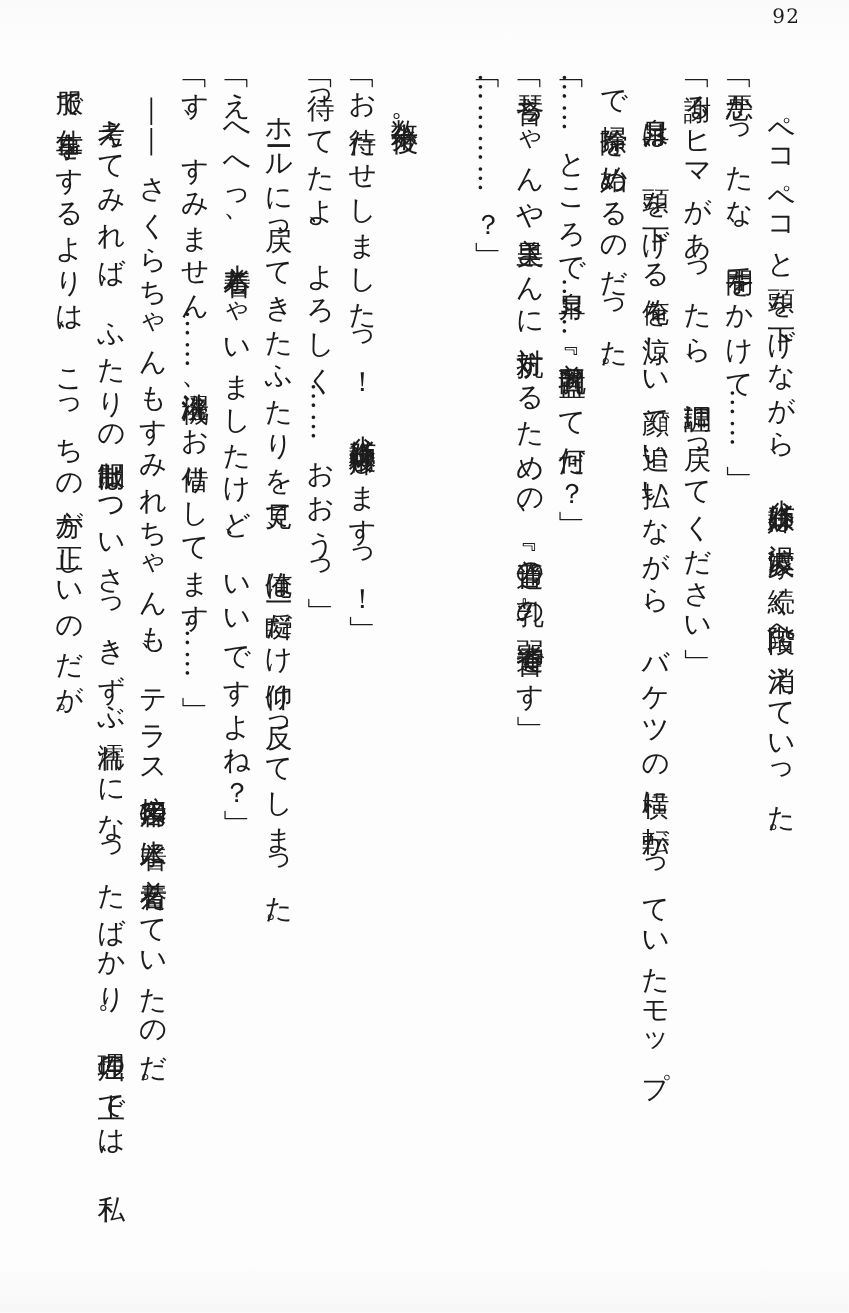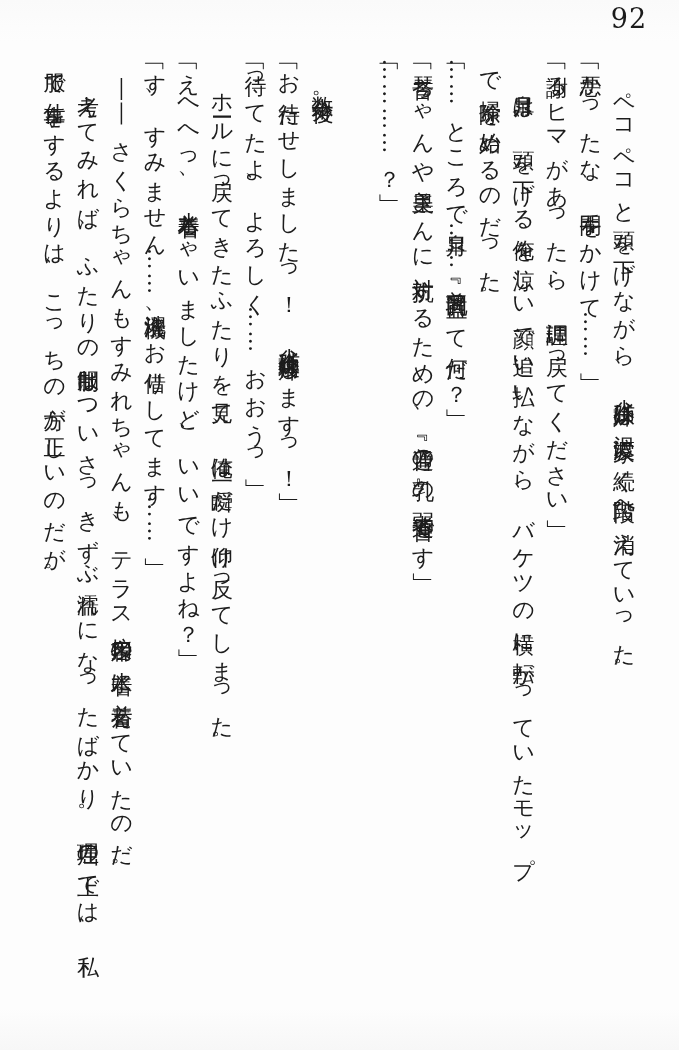--- a/index.html
+++ b/index.html
@@ -18,21 +18,21 @@
     position: absolute;
     inset: 0;
     background: linear-gradient(180deg, #fafafa 0%, #fdfdfd 4%, #fdfdfd 96%, #f7f7f7 100%);
   }
   .page-number {
     position: absolute;
     top: 3px;
     right: 28px;
     width: 44px;
     text-align: center;
-    font-size: 27px;
+    font-size: 16px;
     color: #1b1b1b;
     letter-spacing: 1px;
   }
   .text-columns {
     position: absolute;
     top: 56px;
     right: 38px;
     left: 26px;
     bottom: 8px;
     writing-mode: vertical-rl;

